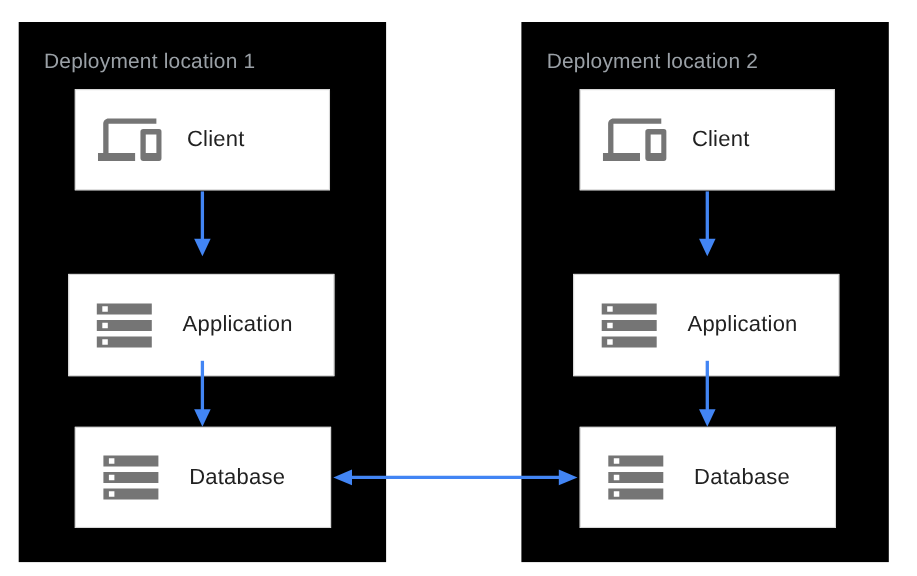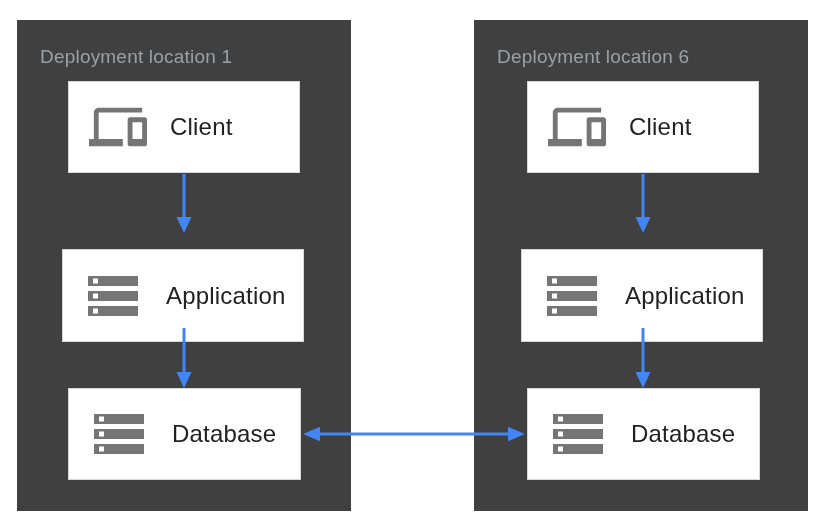--- a/index.html
+++ b/index.html
@@ -9,21 +9,21 @@
     height: 524px;
     background: #ffffff;
     font-family: "Liberation Sans", sans-serif;
     overflow: hidden;
   }
   .panel {
     position: absolute;
     top: 20px;
     width: 334px;
     height: 491px;
-    background: #404040;
+    background: #000000;
   }
   .panel.p1 { left: 17px; }
   .panel.p2 { left: 474px; }
   .panel-title {
     position: absolute;
     left: 23px;
     top: 26px;
     font-size: 19px;
     line-height: 22px;
     color: #9aa0a6;
@@ -35,21 +35,21 @@
     background: #ffffff;
     border: 1px solid #d8d8d8;
     box-shadow: 1px 1px 2px rgba(60,64,67,0.18);
     display: flex;
     align-items: center;
     padding-left: 20px;
     gap: 23px;
     box-sizing: border-box;
   }
   .node-label {
-    font-size: 24px;
+    font-size: 20px;
     color: #212121;
     letter-spacing: 0.2px;
     white-space: nowrap;
   }
   .icon { flex: 0 0 auto; display: block; }
   
   .node.client { left: 51px; top: 61px;  width: 232px; height: 92px; }
   .node.app    { left: 45px; top: 214px; width: 242px; height: 93px; margin-top: 15px; }
   .node.db     { left: 51px; top: 368px; width: 233px; height: 92px; }
   .panel.p2 .node.client { left: 53px; }
@@ -86,21 +86,21 @@
 
     <div class="node db">
       <svg class="icon" width="60" height="60" viewBox="0 0 24 24">
         <path fill="#757575" d="M2 20h20v-4H2v4zm2-3h2v2H4v-2zM2 4v4h20V4H2zm4 3H4V5h2v2zm-4 7h20v-4H2v4zm2-3h2v2H4v-2z"></path>
       </svg>
       <span class="node-label">Database</span>
     </div>
   </div>
 
   <div class="panel p2">
-    <div class="panel-title">Deployment location 6</div>
+    <div class="panel-title">Deployment location 2</div>
 
     <div class="node client">
       <svg class="icon" width="58" height="58" viewBox="0 0 24 24">
         <path fill="#757575" d="M4 6h18V4H4c-1.1 0-2 .9-2 2v11H0v3h14v-3H4V6zm19 2h-6c-.55 0-1 .45-1 1v10c0 .55.45 1 1 1h6c.55 0 1-.45 1-1V9c0-.55-.45-1-1-1zm-1 9h-4v-7h4v7z"></path>
       </svg>
       <span class="node-label">Client</span>
     </div>
 
     <div class="node app">
       <svg class="icon" width="60" height="60" viewBox="0 0 24 24">

